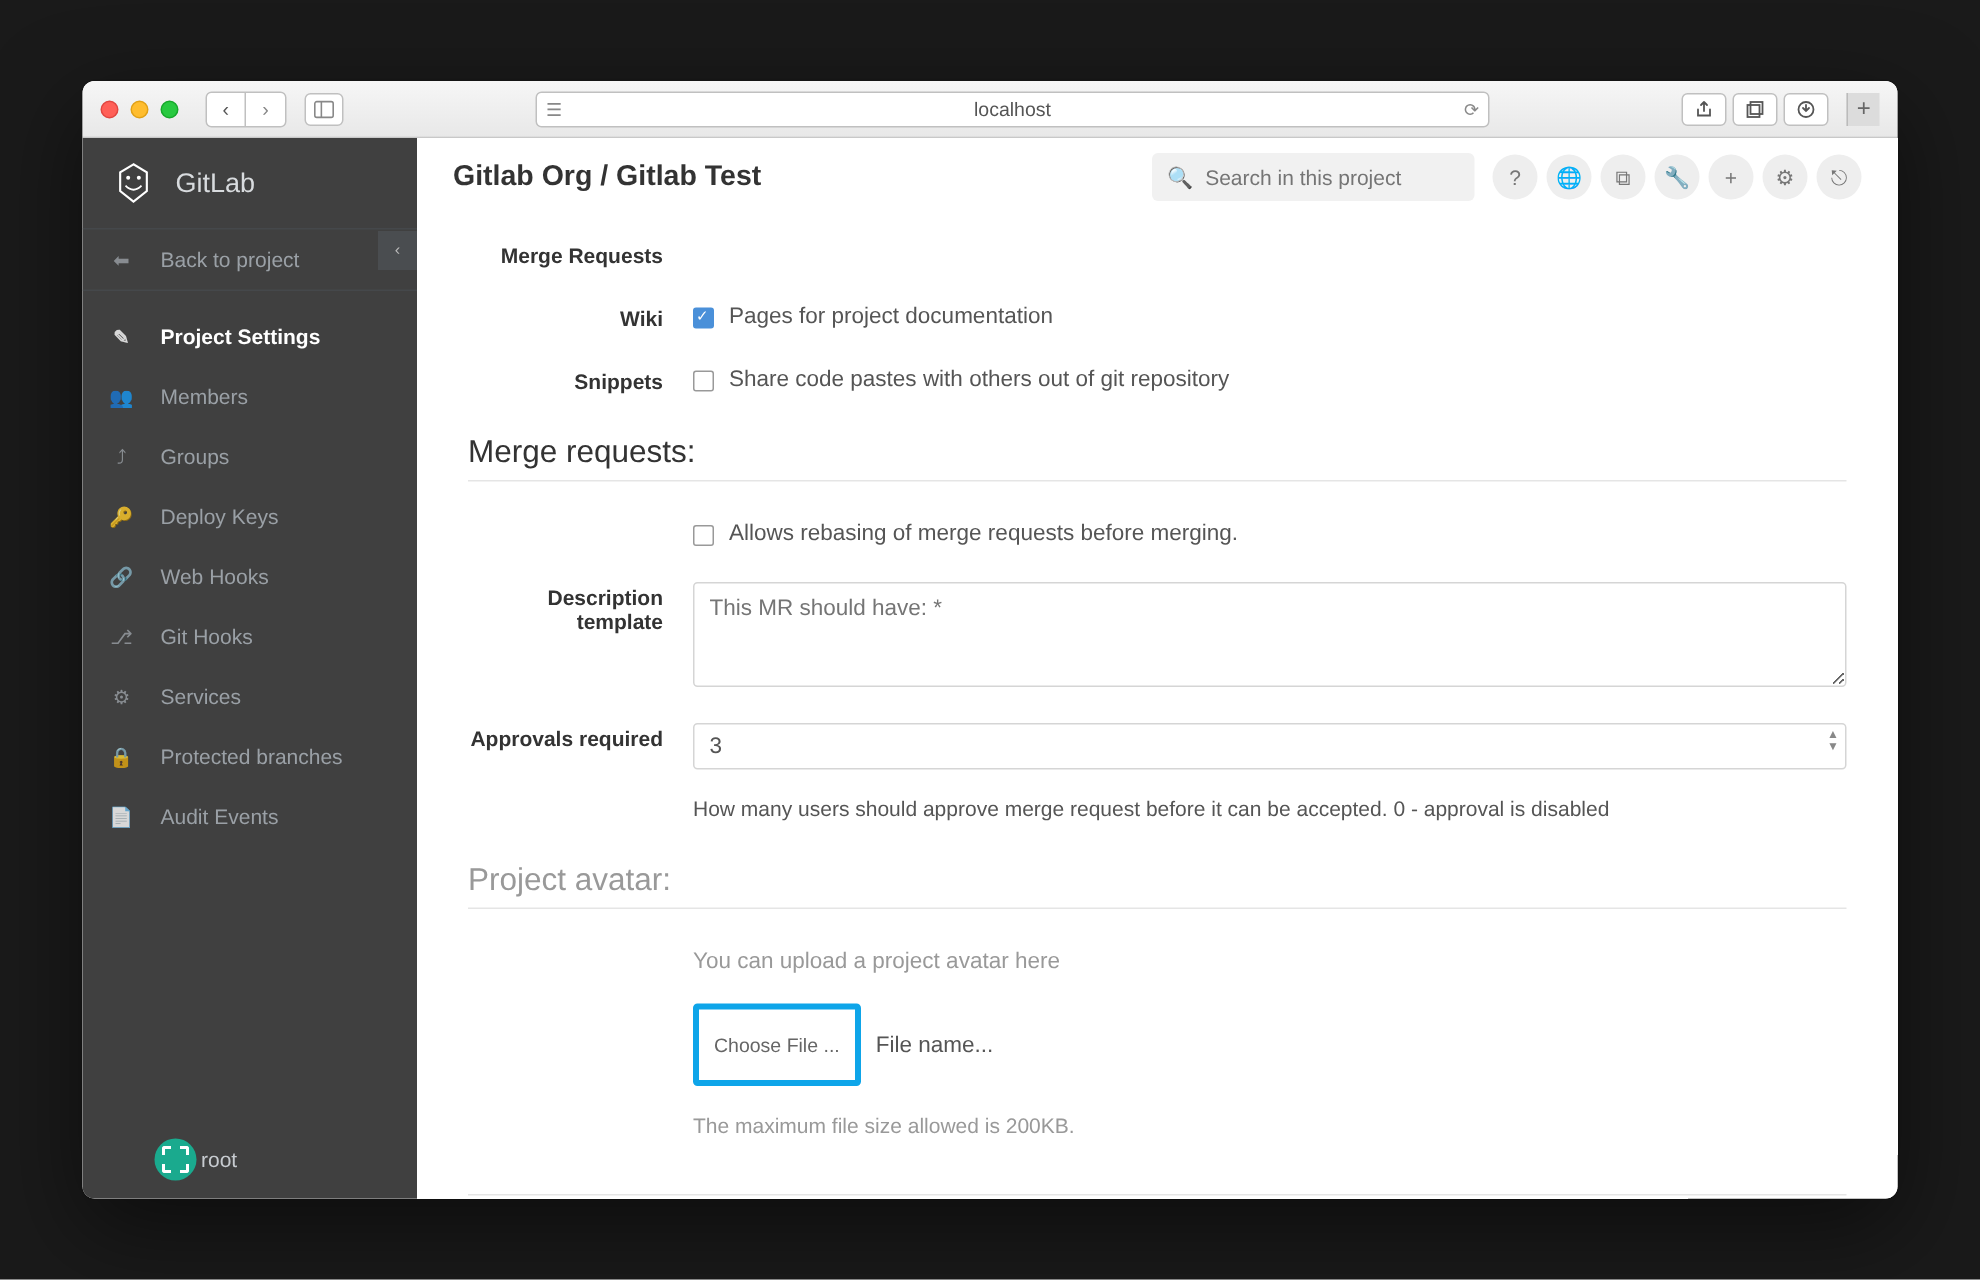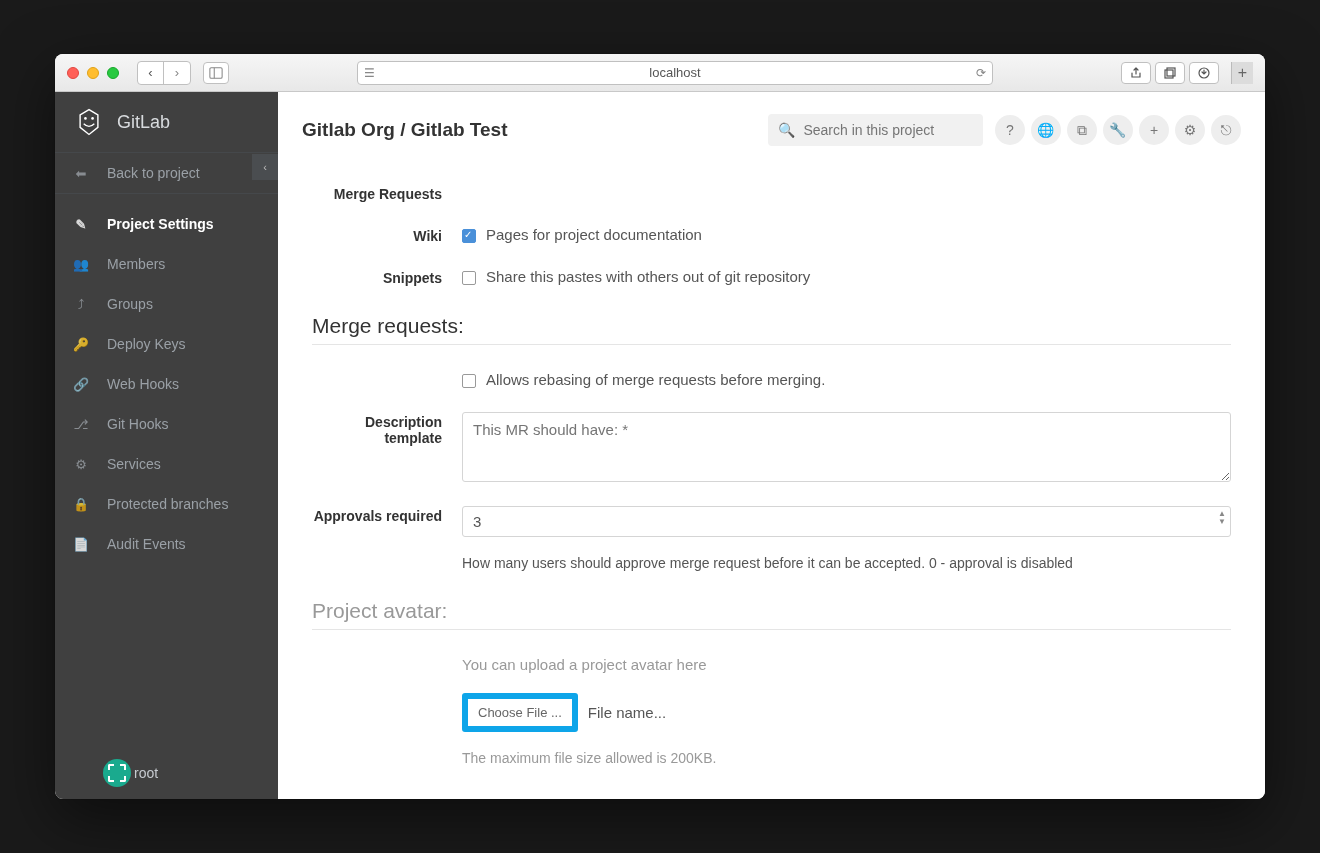--- a/index.html
+++ b/index.html
@@ -56,42 +56,42 @@
 .sb-collapse{position:absolute;top:62px;right:0;width:26px;height:26px;background:#4a4d50;display:flex;align-items:center;justify-content:center;font-size:11px;color:#bbb;}
 .sb-item{display:flex;align-items:center;gap:18px;padding:12px 18px;color:#9aa0a6;cursor:pointer;font-size:14px;}
 .sb-item.active{color:#fff;font-weight:600;}
 .sb-item .ic{width:16px;text-align:center;font-size:13px;opacity:0.8;}
 .sb-item.top-border{border-top:1px solid #45484b;}
 .sb-divider{height:1px;background:#45484b;margin:0;}
 .sb-footer{margin-top:auto;padding:12px 12px;display:flex;align-items:center;gap:3px;color:#c7cbd0;margin-left:36px;}
 .avatar{width:28px;height:28px;border-radius:50%;background:#1aaa8e;position:relative;}
 .avatar::before{content:"";position:absolute;inset:5px;border:2px dashed #fff;border-radius:2px;}
 .main{flex:1;overflow-y:auto;background:#fff;}
-.topbar{display:flex;align-items:center;padding:22px 24px;gap:12px;}
+.topbar{display:flex;align-items:center;padding:10px 24px;gap:12px;}
 .breadcrumb{font-size:19px;color:#333;font-weight:600;}
 .search{margin-left:auto;width:215px;height:32px;background:#f1f1f1;border-radius:4px;display:flex;align-items:center;padding:0 10px;gap:8px;color:#888;font-size:14px;}
 .search input{border:none;background:transparent;outline:none;flex:1;font-size:14px;color:#555;}
 .icon-btns{display:flex;gap:6px;}
 .icon-btn{width:30px;height:30px;border-radius:50%;background:#eee;display:flex;align-items:center;justify-content:center;color:#777;font-size:14px;}
 .form-area{padding:4px 34px 30px 34px;}
 .form-row{display:flex;padding:12px 0;align-items:flex-start;}
 .form-label{width:150px;text-align:right;padding-right:20px;font-size:14px;color:#333;font-weight:600;padding-top:2px;}
 .form-field{flex:1;display:flex;align-items:flex-start;gap:10px;color:#555;font-size:15px;}
 .chk{width:14px;height:14px;border:1px solid #999;border-radius:2px;margin-top:3px;flex-shrink:0;position:relative;}
 .chk.checked{background:#4a90d9;border-color:#4a90d9;}
 .chk.checked::after{content:"✓";color:#fff;font-size:10px;position:absolute;left:1px;top:-1px;}
 .section-head{font-size:21px;color:#333;padding:16px 0 6px 0;border-bottom:1px solid #e5e5e5;margin-bottom:14px;}
 .section-head.muted{color:#999;}
 textarea.inp, input.inp{width:100%;border:1px solid #d5d5d5;border-radius:3px;padding:8px 10px;font-size:15px;font-family:inherit;color:#888;resize:vertical;}
 textarea.inp{height:70px;}
 .spinbox{width:100%;border:1px solid #d5d5d5;border-radius:3px;padding:6px 10px;font-size:15px;position:relative;background:#fff;}
 .spinbox .spin-arrows{position:absolute;right:4px;top:3px;display:flex;flex-direction:column;font-size:8px;color:#888;line-height:8px;}
 .help{font-size:14px;color:#555;margin-top:8px;}
 .upload-hint{color:#999;font-size:15px;margin-bottom:10px;}
-.choose-btn{border:6px solid #0ea5e9;background:#fff;padding:6px 10px;font-size:13px;color:#666;border-radius:3px;margin-right:10px;}
+.choose-btn{border:4px solid #0ea5e9;background:#fff;padding:16px 10px;font-size:13px;color:#666;border-radius:3px;margin-right:10px;}
 .filename{color:#555;font-size:15px;}
 .max-hint{color:#999;font-size:14px;margin-top:8px;}
 hr.sep{border:none;border-top:1px solid #e5e5e5;margin:26px 0 18px 0;}
 </style>
 </head>
 <body>
 
 <div class="browser-window">
   <div class="titlebar">
     <div class="traffic-lights">
@@ -239,21 +239,21 @@
           <div class="form-field">
             <div class="chk checked"></div>
             <span>Pages for project documentation</span>
           </div>
         </div>
 
         <div class="form-row">
           <div class="form-label">Snippets</div>
           <div class="form-field">
             <div class="chk"></div>
-            <span>Share this pastes with others out of git repository</span>
+            <span>Share code pastes with others out of git repository</span>
           </div>
         </div>
 
         <div class="section-head">Merge requests:</div>
 
         <div class="form-row">
           <div class="form-label"></div>
           <div class="form-field">
             <div class="chk"></div>
             <span>Allows rebasing of merge requests before merging.</span>

